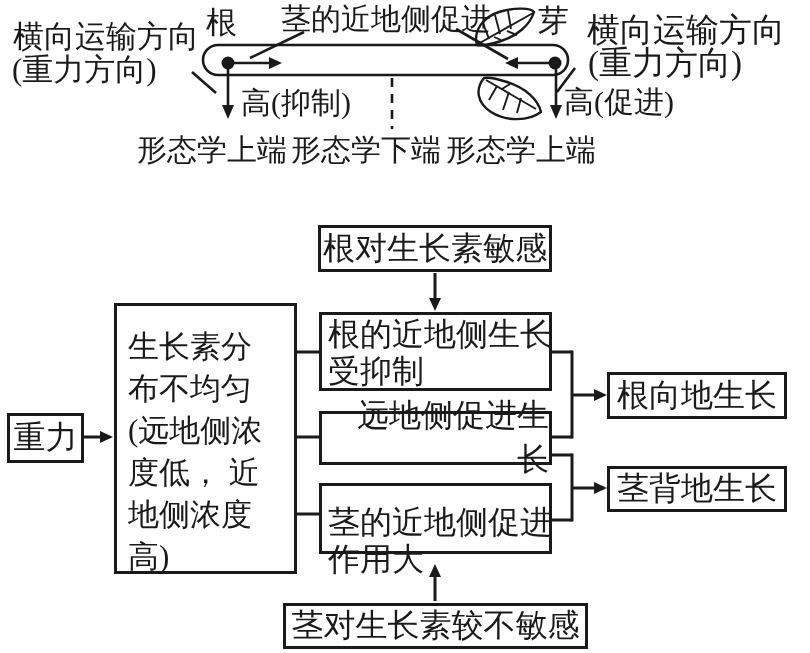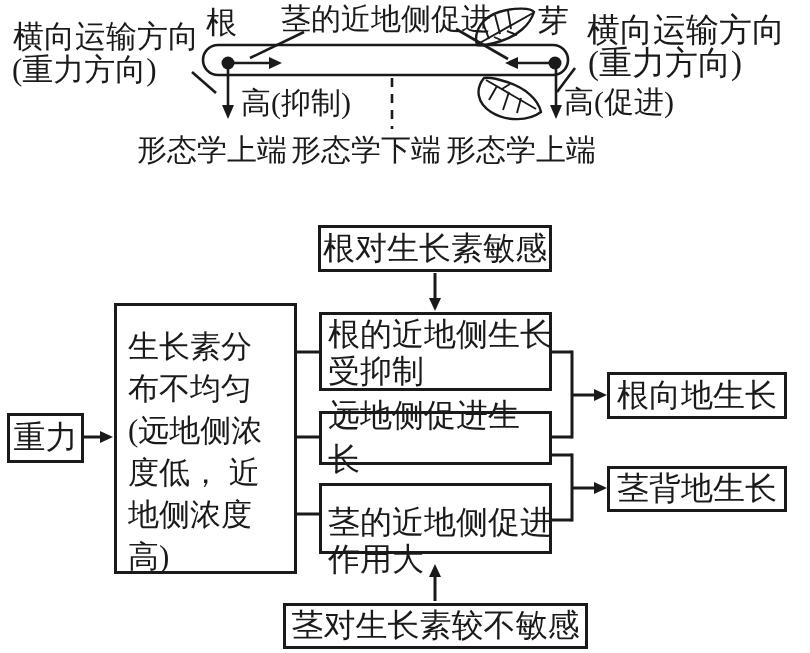--- a/index.html
+++ b/index.html
@@ -136,21 +136,21 @@
     <div class="tline">度低， 近</div>
     <div class="tline">地侧浓度</div>
     <div class="tline">高)</div>
   </div>
 
   <div class="box" style="left:319px; top:312px; width:233px; height:79px; line-height:37px; padding:1px 0 0 6px;">
     <div class="tline">根的近地侧生长</div>
     <div class="tline">受抑制</div>
   </div>
 
-  <div class="box" style="left:319px; top:411px; width:233px; height:54px; display:flex; align-items:center; padding-left:6px;">
+  <div class="box" style="left:319px; top:411px; width:233px; height:54px; display:flex; align-items:center; padding-left:6px;text-align:right;">
     <span>远地侧促进生长</span>
   </div>
 
   <div class="box" style="left:319px; top:483px; width:233px; height:71px; line-height:37px; padding:18px 0 0 6px;">
     <div class="tline">茎的近地侧促进</div>
     <div class="tline">作用大</div>
   </div>
 
   <div class="box center" style="left:607px; top:372px; width:180px; height:47px;text-align:right;">
     <span>根向地生长</span>

